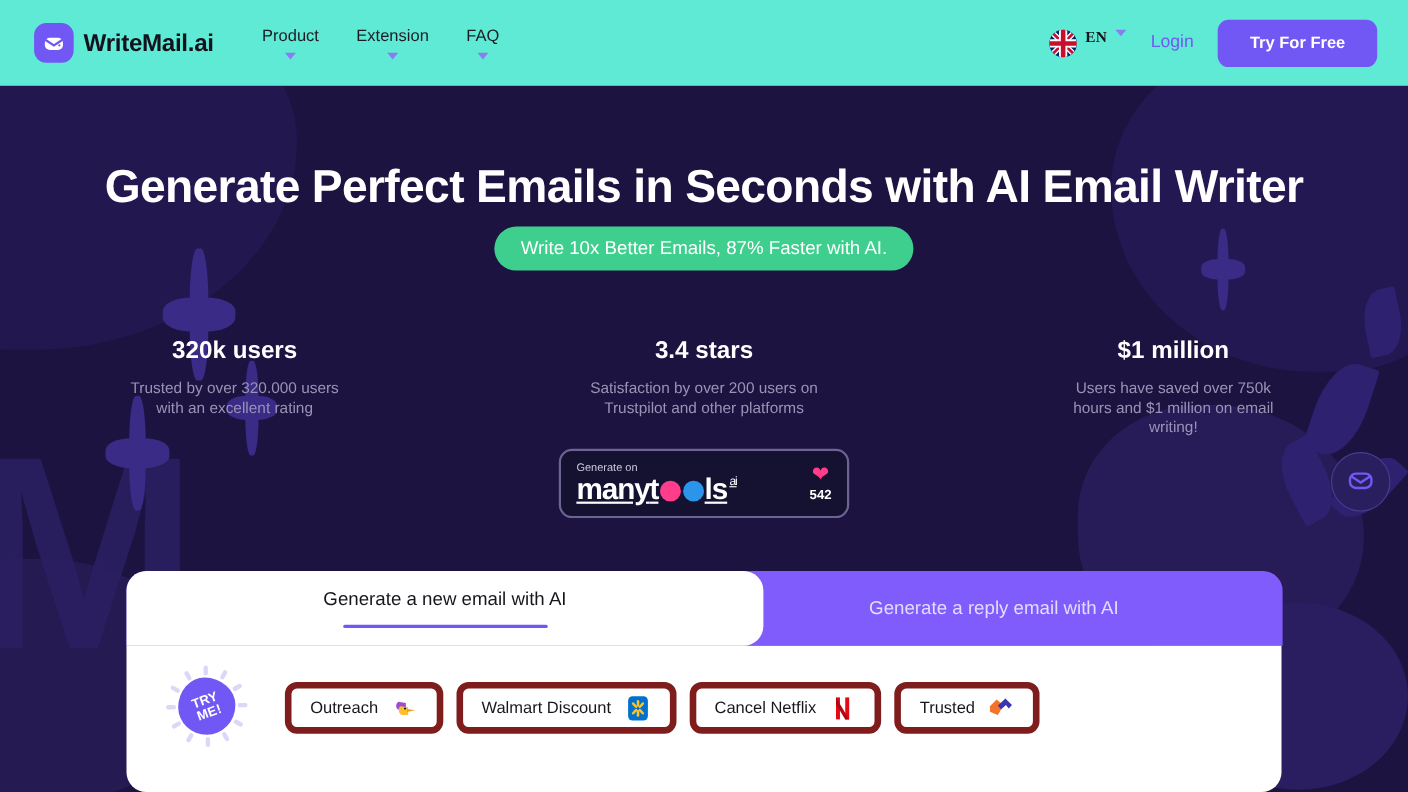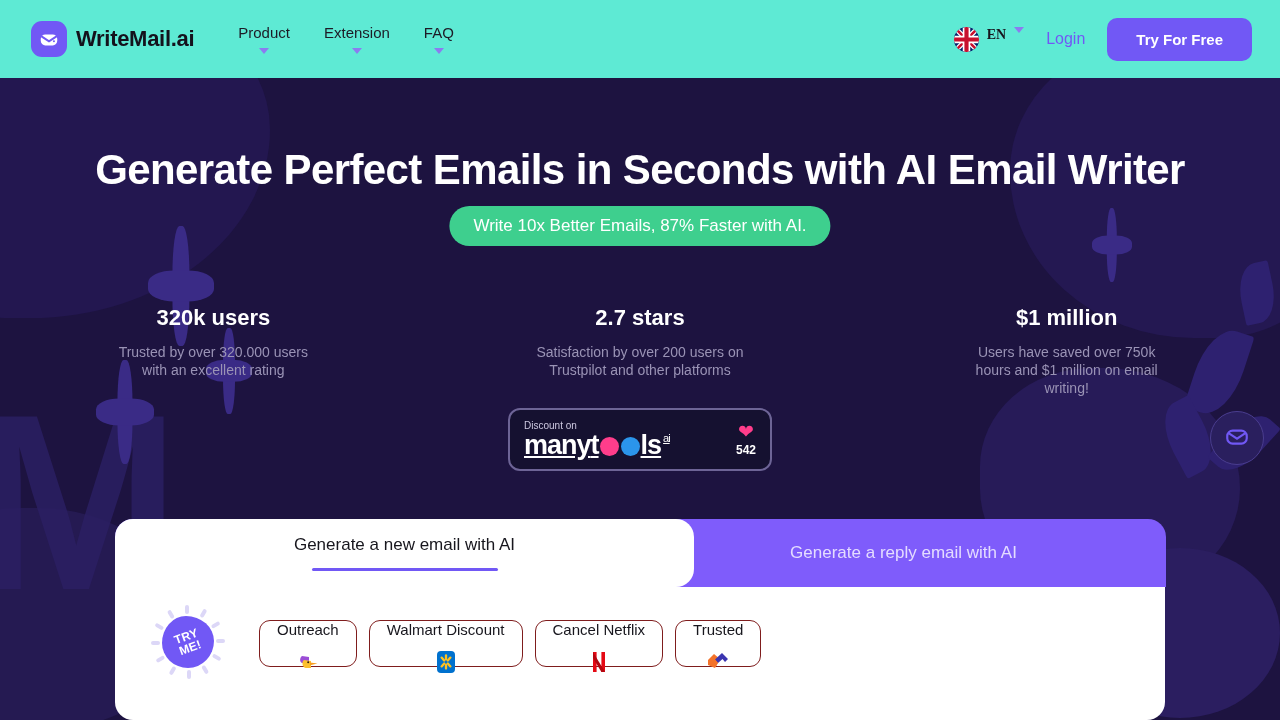--- a/index.html
+++ b/index.html
@@ -209,24 +209,24 @@
     background: #dcd7f7; border-radius: 3px;
     left: 35px; top: 0; transform-origin: 3px 37px;
   }
 
   
   .chips {
     position: absolute; left: 144px; top: 33px;
     display: flex; gap: 12px;
   }
   .chip {
-    height: 47px; padding: 0 17px;
-    border: 1px solid #7f1d1d; border-radius: 11px;
+    height: 47px; padding: 16px 17px;
+    border: 6px solid #7f1d1d; border-radius: 11px;
     display: flex; align-items: center; gap: 12px;
-    background: #ffffff; cursor: pointer; flex-direction: column;
+    background: #ffffff; cursor: pointer;
   }
   .chip-label { font-size: 15px; color: #17161d; white-space: nowrap; }
   .chip-ico { width: 24px; height: 24px; flex: none; }
   .chat-fab {
     position: absolute; left: 1210px; top: 333px;
     width: 54px; height: 54px; border-radius: 50%;
     background: #2a1f5e; border: 1px solid #4a3d8f;
     display: flex; align-items: center; justify-content: center;
     cursor: pointer; z-index: 30;
   }
@@ -308,32 +308,32 @@
     <h1 class="headline">Generate Perfect Emails in Seconds with AI Email Writer</h1>
 
     <div class="subbadge">Write 10x Better Emails, 87% Faster with AI.</div>
 
     <div class="stats">
       <div class="stat">
         <div class="stat-value">320k users</div>
         <div class="stat-desc">Trusted by over 320.000 users with an excellent rating</div>
       </div>
       <div class="stat">
-        <div class="stat-value">2.7 stars</div>
+        <div class="stat-value">3.4 stars</div>
         <div class="stat-desc">Satisfaction by over 200 users on Trustpilot and other platforms</div>
       </div>
       <div class="stat">
         <div class="stat-value">$1 million</div>
         <div class="stat-desc">Users have saved over 750k hours and $1 million on email writing!</div>
       </div>
     </div>
 
     <div class="manytools">
       <div class="mt-left">
-        <div class="mt-featured">Discount on</div>
+        <div class="mt-featured">Generate on</div>
         <div class="mt-word">
           <span>many</span>
           <span>t</span>
           <span class="mt-o pink"></span>
           <span class="mt-o blue"></span>
           <span>ls</span>
           <span class="mt-ai">ai</span>
         </div>
       </div>
       <div class="mt-right">

